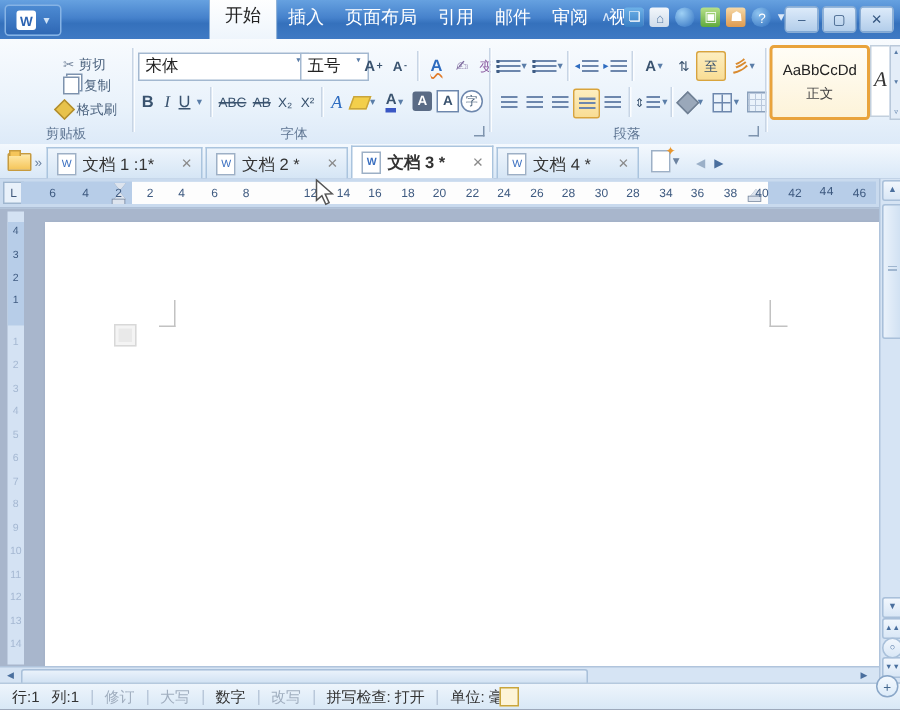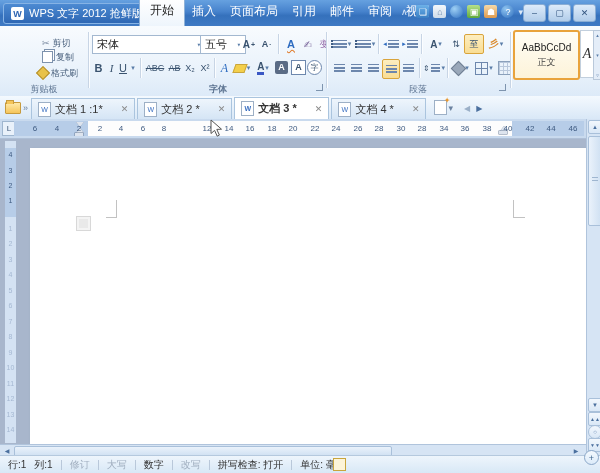--- a/index.html
+++ b/index.html
@@ -38,21 +38,21 @@
     border-bottom:1px solid #b9cde3;font-size:10px;color:#3a536f;}
   .vsep{position:absolute;top:6px;height:56px;width:1px;background:#c8d5e5;box-shadow:1px 0 0 #fbfdff;}
   .grp-label{position:absolute;top:57px;font-size:9px;color:#5f7693;transform:translateX(-50%);}
   .launcher{position:absolute;top:58px;width:6px;height:6px;
     border-right:1px solid #7e94ae;border-bottom:1px solid #7e94ae;}
   .rbtn{position:absolute;display:flex;align-items:center;justify-content:center;
     gap:1px;height:18px;color:#3a536f;}
   .hl{background:linear-gradient(#fdeec0,#f9dd94);border:1px solid #d9a43c;border-radius:2px;}
   .cb{font-size:7px;color:#5a7da8;}
   .combo{position:absolute;background:#fff;border:1px solid #a3b8d0;height:17px;
-    display:flex;align-items:center;font-size:11px;color:#222;padding:0 4px;font-family:Liberation Mono, monospace;}
+    display:flex;align-items:flex-start;font-size:11px;color:#222;padding:0 4px;font-family:Liberation Mono, monospace;}
   .combo .cb{margin-left:auto;}
   .smalllabel{font-size:9px;color:#4a617d;}
   .i-lines{width:11px;height:9px;
     background:repeating-linear-gradient(to bottom,#6d87ad 0 1.4px,transparent 1.4px 3.2px);}
   .i-bullets{position:relative;padding-left:5px;}
   .i-bullets::before{content:"";position:absolute;left:0;top:0;width:2px;height:9px;
     background:repeating-linear-gradient(to bottom,#3f5d85 0 2px,transparent 2px 3.2px);}
   .i-border{width:11px;height:11px;border:1px solid #6d87ad;
     background:linear-gradient(#6d87ad,#6d87ad) center/11px 1px no-repeat,
                linear-gradient(#6d87ad,#6d87ad) center/1px 11px no-repeat;}
@@ -177,21 +177,20 @@
     font-size:15px;letter-spacing:1.5px;box-shadow:0 0 0 2px rgba(255,255,255,.55);}
 </style>
 </head>
 <body>
 
 <div id="app">
 
   <div id="titlebar" class="abs">
     <div id="apppill" class="abs flex">
       <span id="applogo">W</span>
-      <span>WPS 文字 2012 抢鲜版</span>
       <span class="pillcaret">▾</span>
     </div>
     <div id="menutabs" class="abs">
         <span class="mtab active">开始</span>
         <span class="mtab">插入</span>
         <span class="mtab">页面布局</span>
         <span class="mtab">引用</span>
         <span class="mtab">邮件</span>
         <span class="mtab">审阅</span>
         <span class="mtab">视图</span>
@@ -329,21 +328,21 @@
     </div>
     <div class="rbtn" style="left:275px;top:32px;">
       <span class="i-darkA">A</span>
     </div>
     <div class="rbtn" style="left:291px;top:32px;">
       <span class="i-boxA">A</span>
     </div>
     <div class="rbtn" style="left:307px;top:32px;">
       <span class="i-circZ">字</span>
     </div>
-    <span class="grp-label" style="left:218px;font-weight:bold;">字体</span>
+    <span class="grp-label" style="left:196px;">字体</span>
     <span class="launcher" style="left:316px;"></span>
     <div class="vsep" style="left:326px;"></div>
 
     <div class="rbtn" style="left:331px;top:33px;width:16px;">
         <span class="i-lines"></span>
       </div>
     <div class="rbtn" style="left:348px;top:33px;width:16px;">
         <span class="i-lines"></span>
       </div>
     <div class="rbtn" style="left:365px;top:33px;width:16px;">

